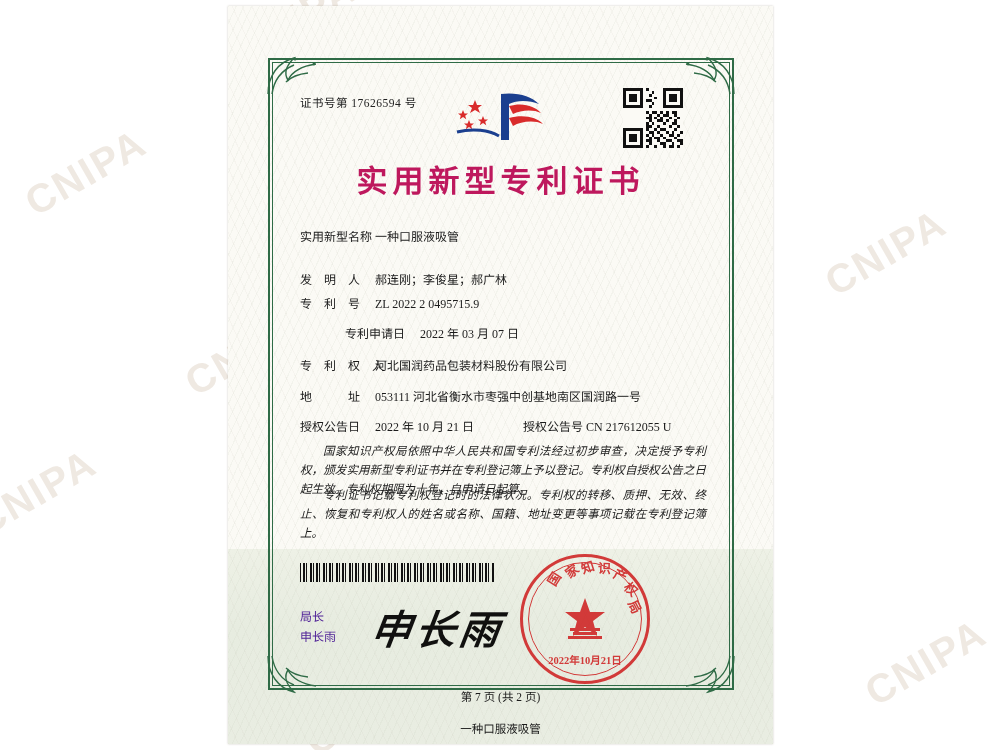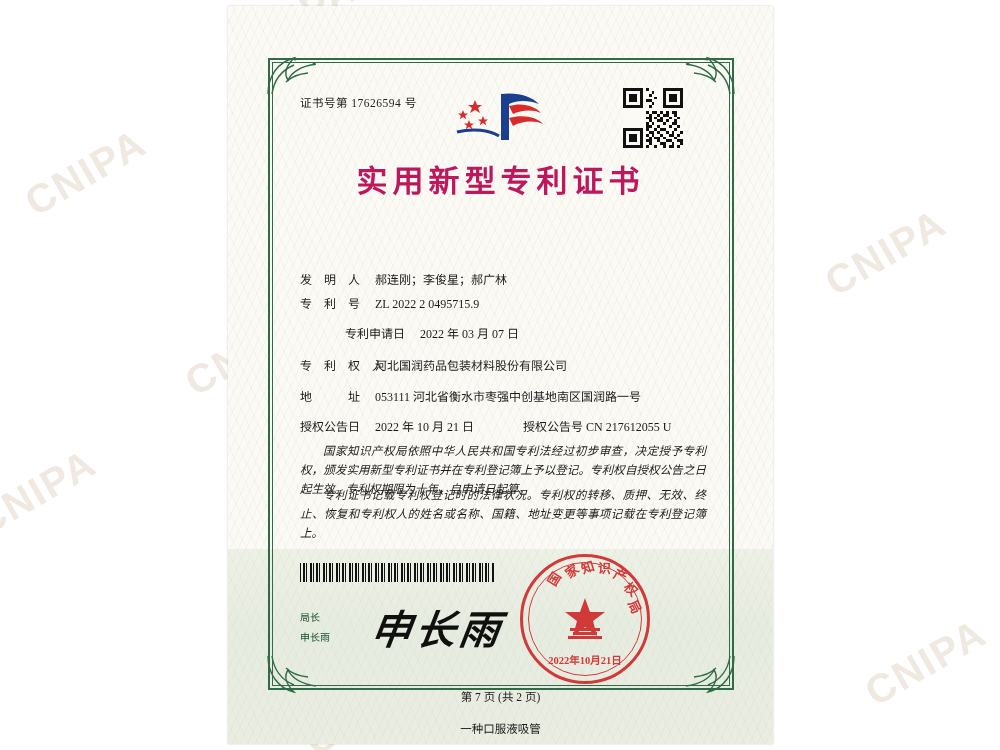--- a/index.html
+++ b/index.html
@@ -193,23 +193,24 @@
       #111 3px 5px, transparent 5px 6px,
       #111 6px 7px, transparent 7px 10px,
       #111 10px 12px, transparent 12px 13px);
   }
 
   
   #sig-label {
     position: absolute;
     left: 72px;
     top: 602px;
-    font-size: 10px;
+    font-size: 12px;
     line-height: 20px;
-    color: #14532d;
+    color: #4c1d95;
+    font-family: Liberation Mono, monospace;
   }
   #sig-hand {
     position: absolute;
     left: 144px;
     top: 592px;
     font-size: 40px;
     color: #10100f;
     font-family: "Liberation Serif", "DejaVu Serif", serif;
     font-style: italic;
     font-weight: 700;
@@ -436,20 +437,24 @@
             <rect x="11" y="20" width="1" height="1"></rect>
           <rect x="14" y="20" width="1" height="1"></rect>
             <rect x="16" y="20" width="2" height="1"></rect>
           <rect x="19" y="20" width="1" height="1"></rect>
         </g>
       </svg>
     </div>
 
     <div id="title">实用新型专利证书</div>
 
+    <div class="field f1">
+      <span class="lbl">实用新型名称</span>
+      <span class="val">一种口服液吸管</span>
+    </div>
     <div class="field f2">
       <span class="lbl">发　明　人</span>
       <span class="val">郝连刚；李俊星；郝广林</span>
     </div>
     <div class="field f3">
       <span class="lbl">专　利　号</span>
       <span class="val">ZL 2022 2 0495715.9</span>
     </div>
     <div class="field f4">
       <span class="lbl">专利申请日</span>

